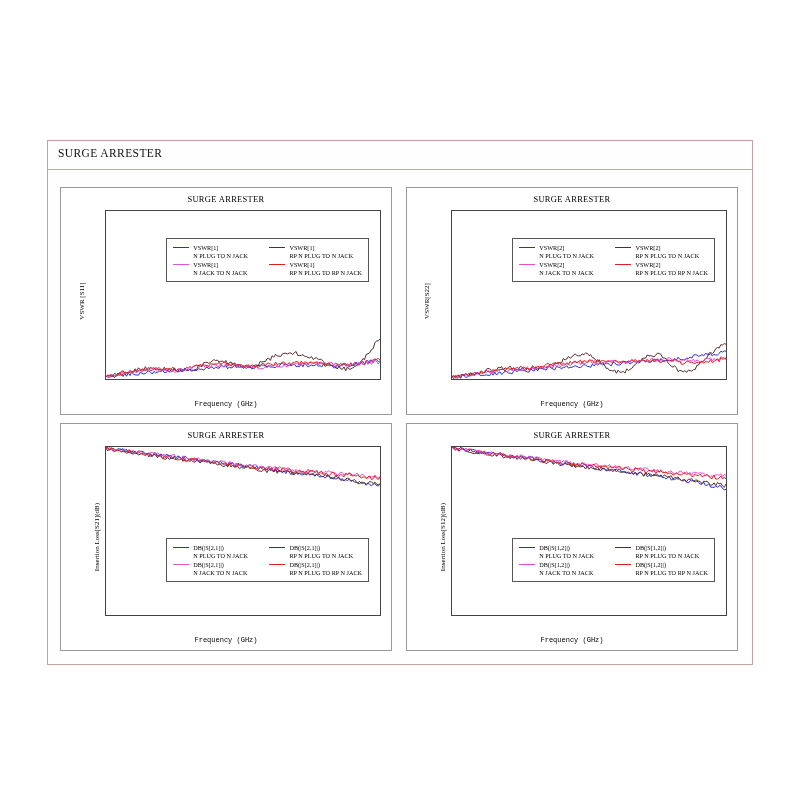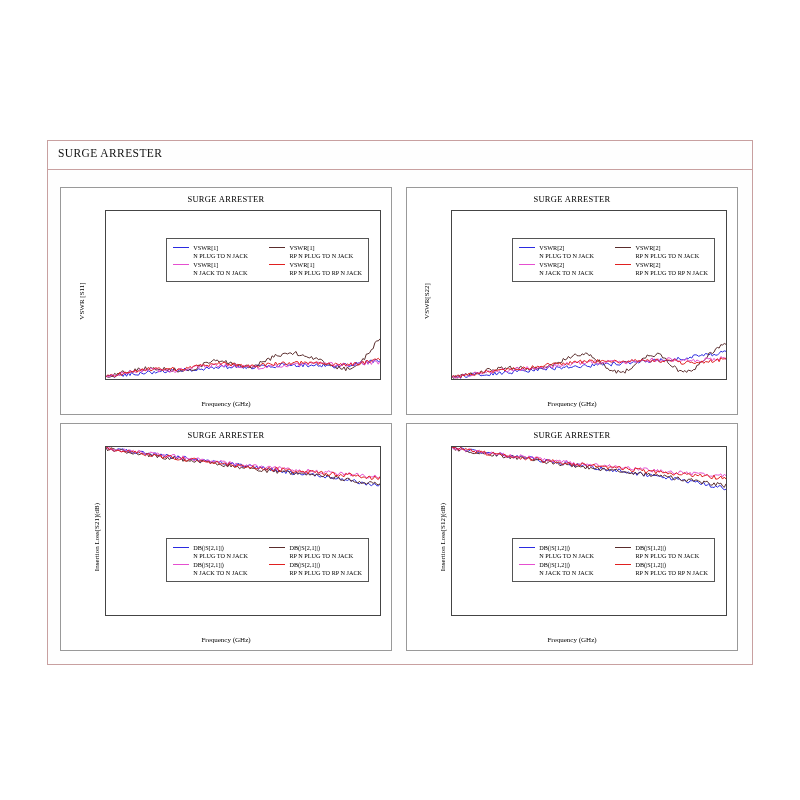--- a/index.html
+++ b/index.html
@@ -95,21 +95,21 @@
     font-family: "Liberation Serif", serif;
     color: #000;
   }
   .xlabel {
     position: absolute;
     bottom: 6px;
     left: 0;
     width: 100%;
     text-align: center;
     font-size: 7px;
-    font-family: Liberation Serif, serif;
+    font-family: Liberation Mono, monospace;
     color: #000;
   }
   .tickwrap { position: absolute; left: 0; top: 0; right: 0; bottom: 0; pointer-events: none; }
 
   .legend {
     position: absolute;
     border: 1px solid #555;
     background: rgba(255,255,255,0.92);
     box-sizing: border-box;
     display: grid;

